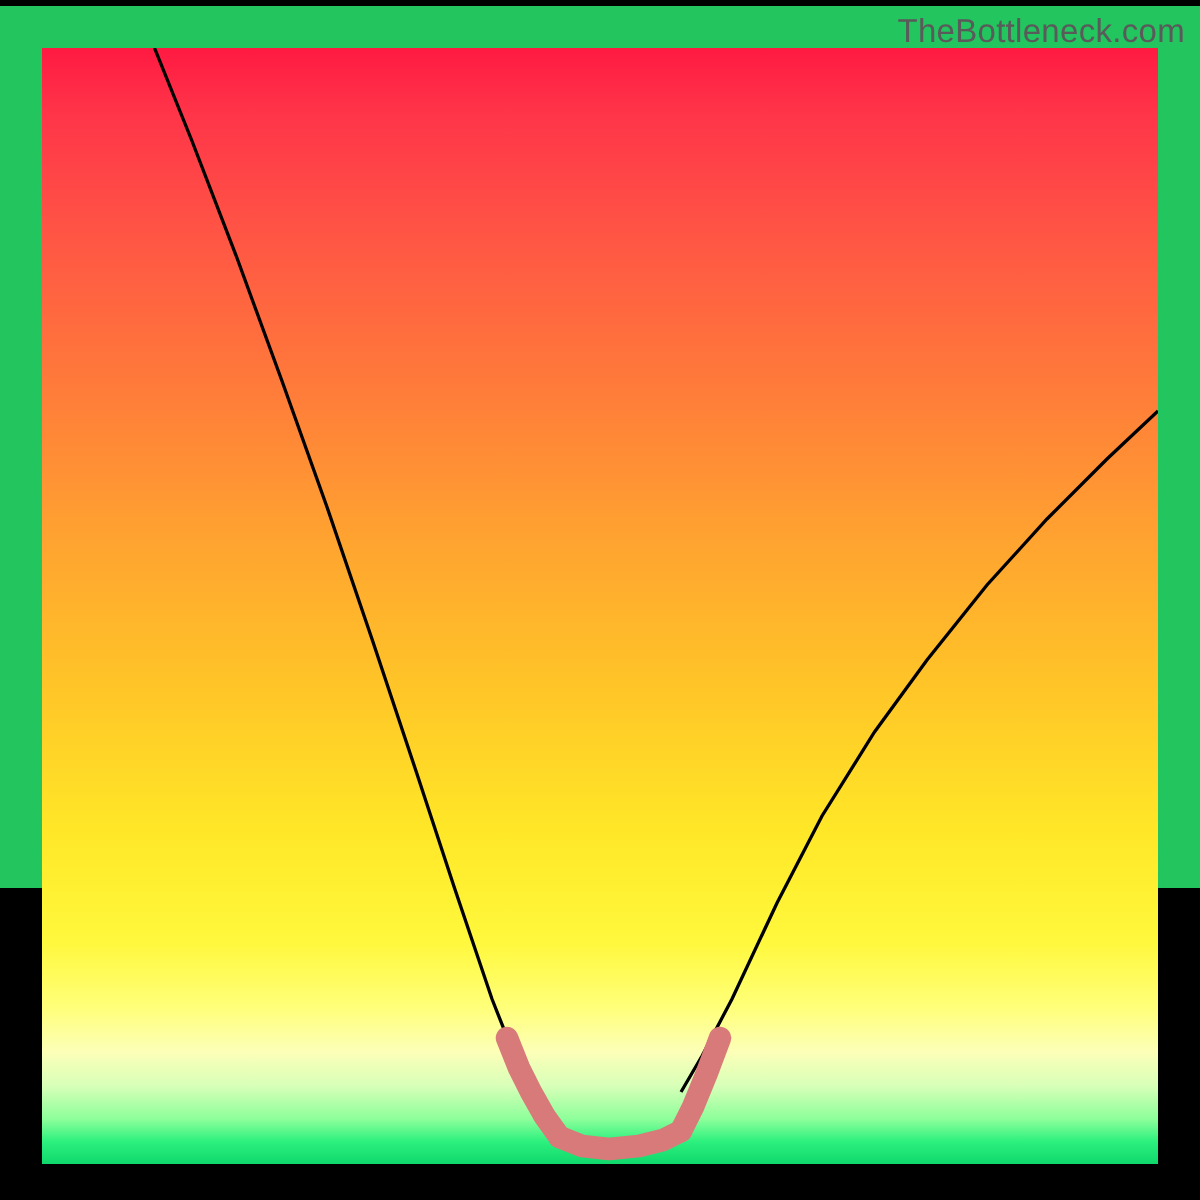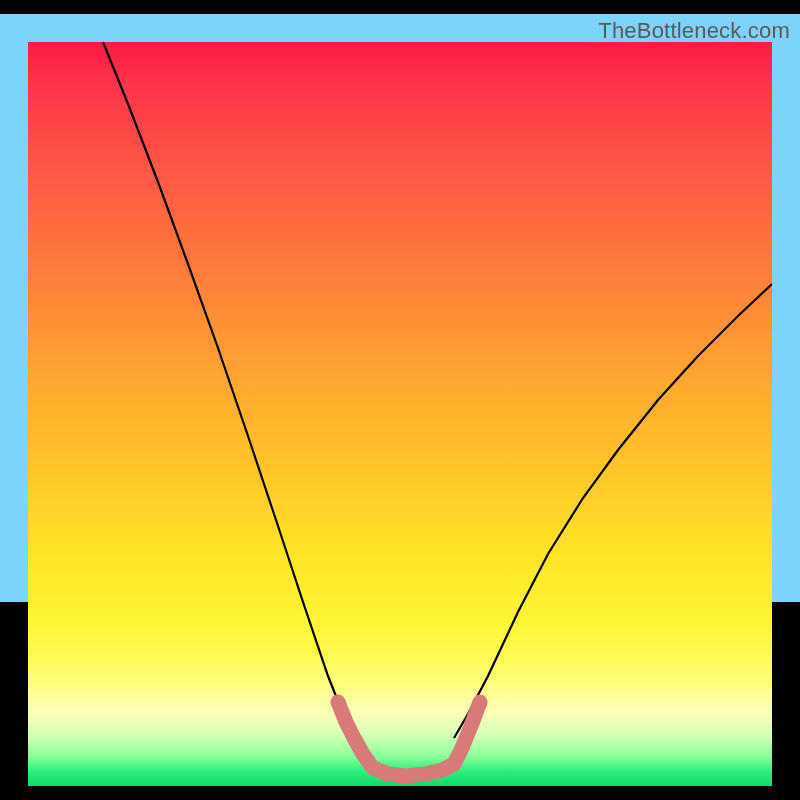--- a/index.html
+++ b/index.html
@@ -6,25 +6,25 @@
     margin: 0;
     padding: 0;
     width: 800px;
     height: 800px;
     background: #000000;
     overflow: hidden;
     font-family: Arial, Helvetica, sans-serif;
   }
   .frame {
     position: absolute;
-    top: 14px;
+    top: 4px;
     left: 0;
     width: 800px;
     height: 588px;
-    background: #7dd3fc;
+    background: #22c55e;
   }
   .plot-area {
     position: absolute;
     top: 28px;
     left: 28px;
     width: 744px;
     height: 744px;
     overflow: hidden;
   }
   .gradient {

